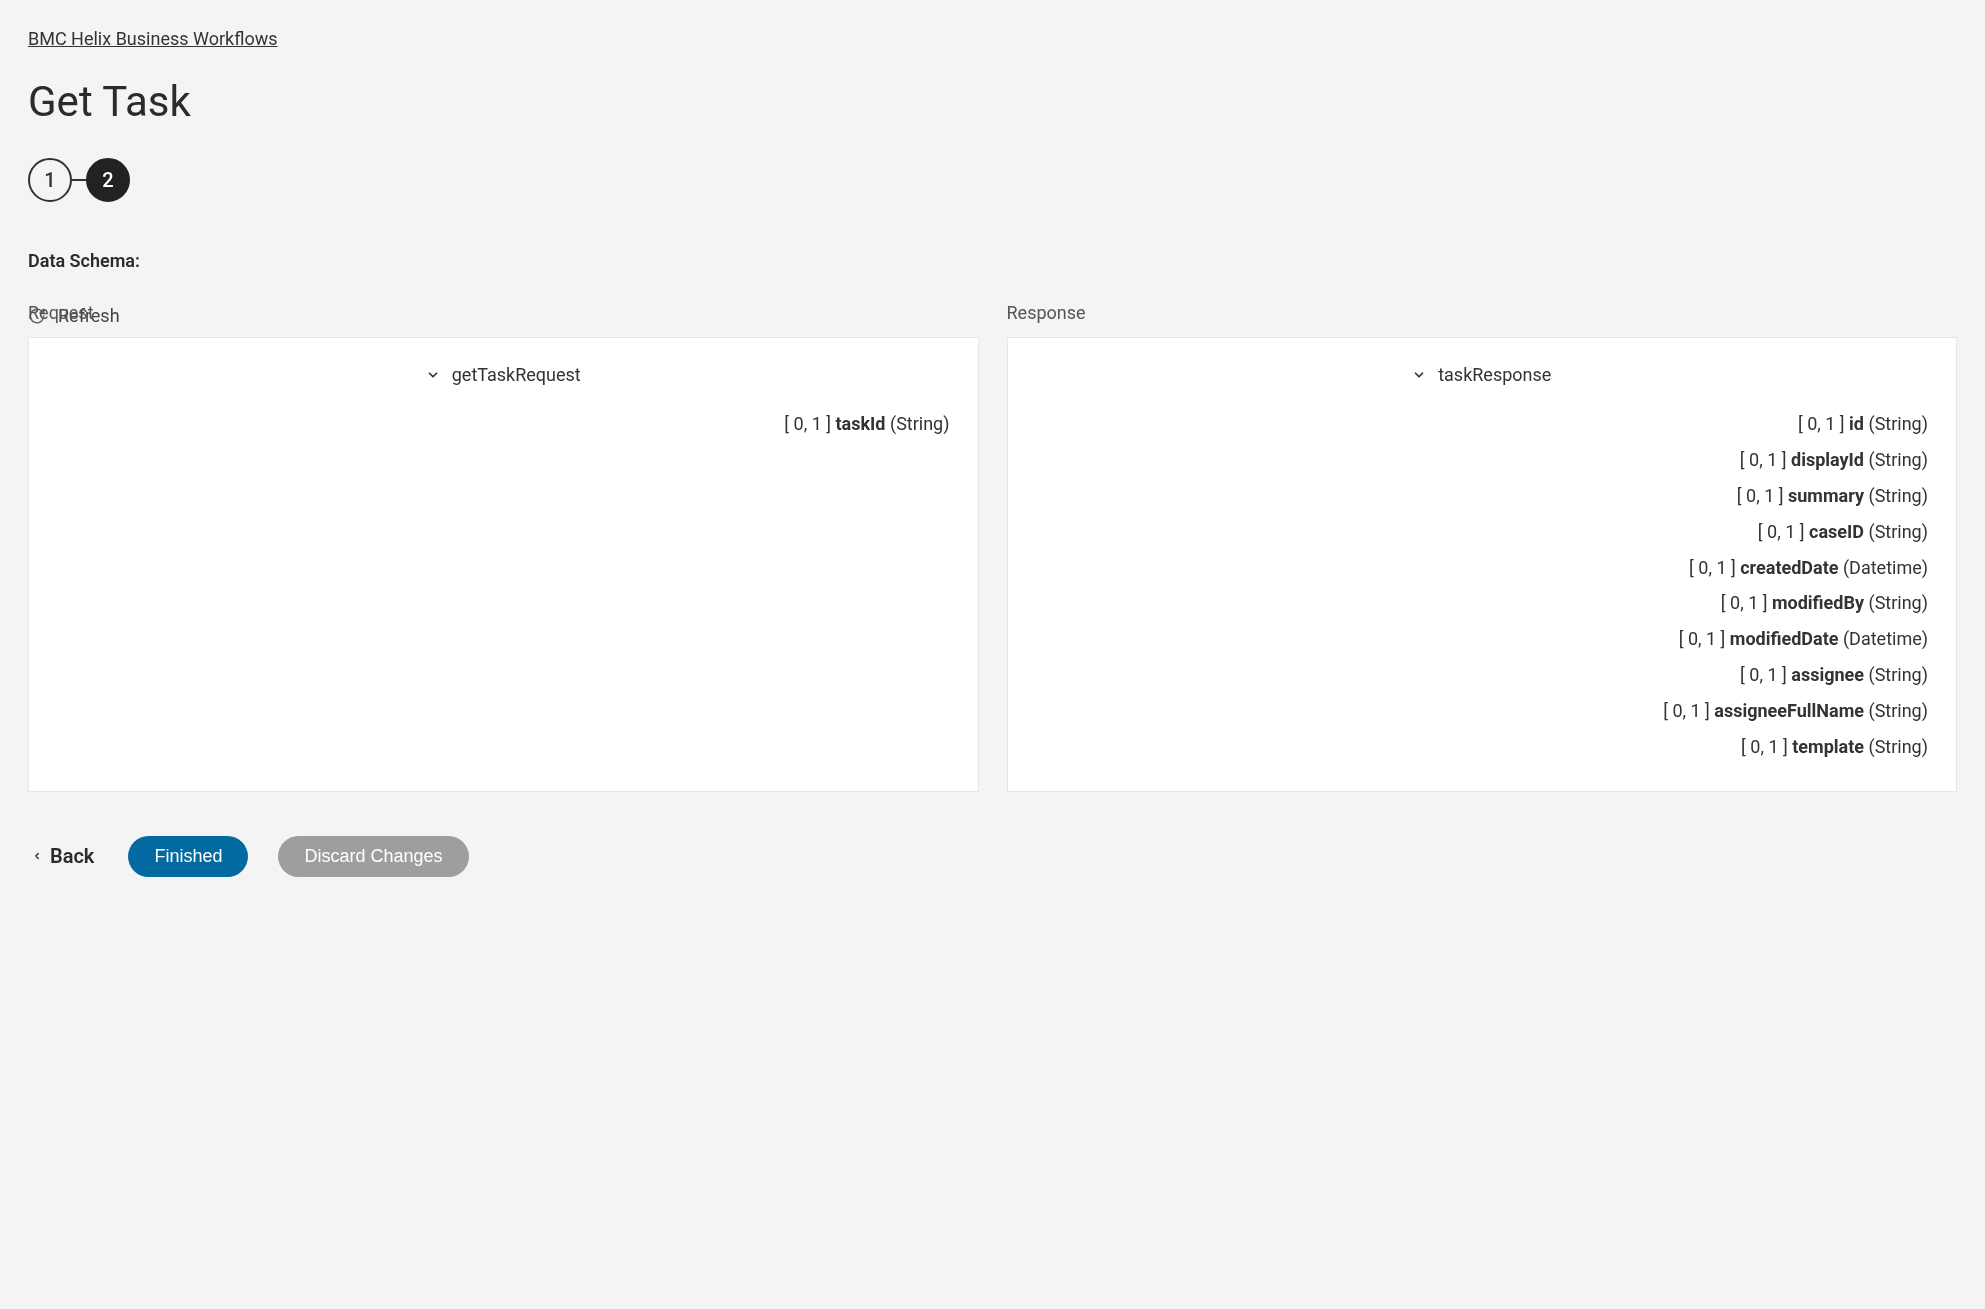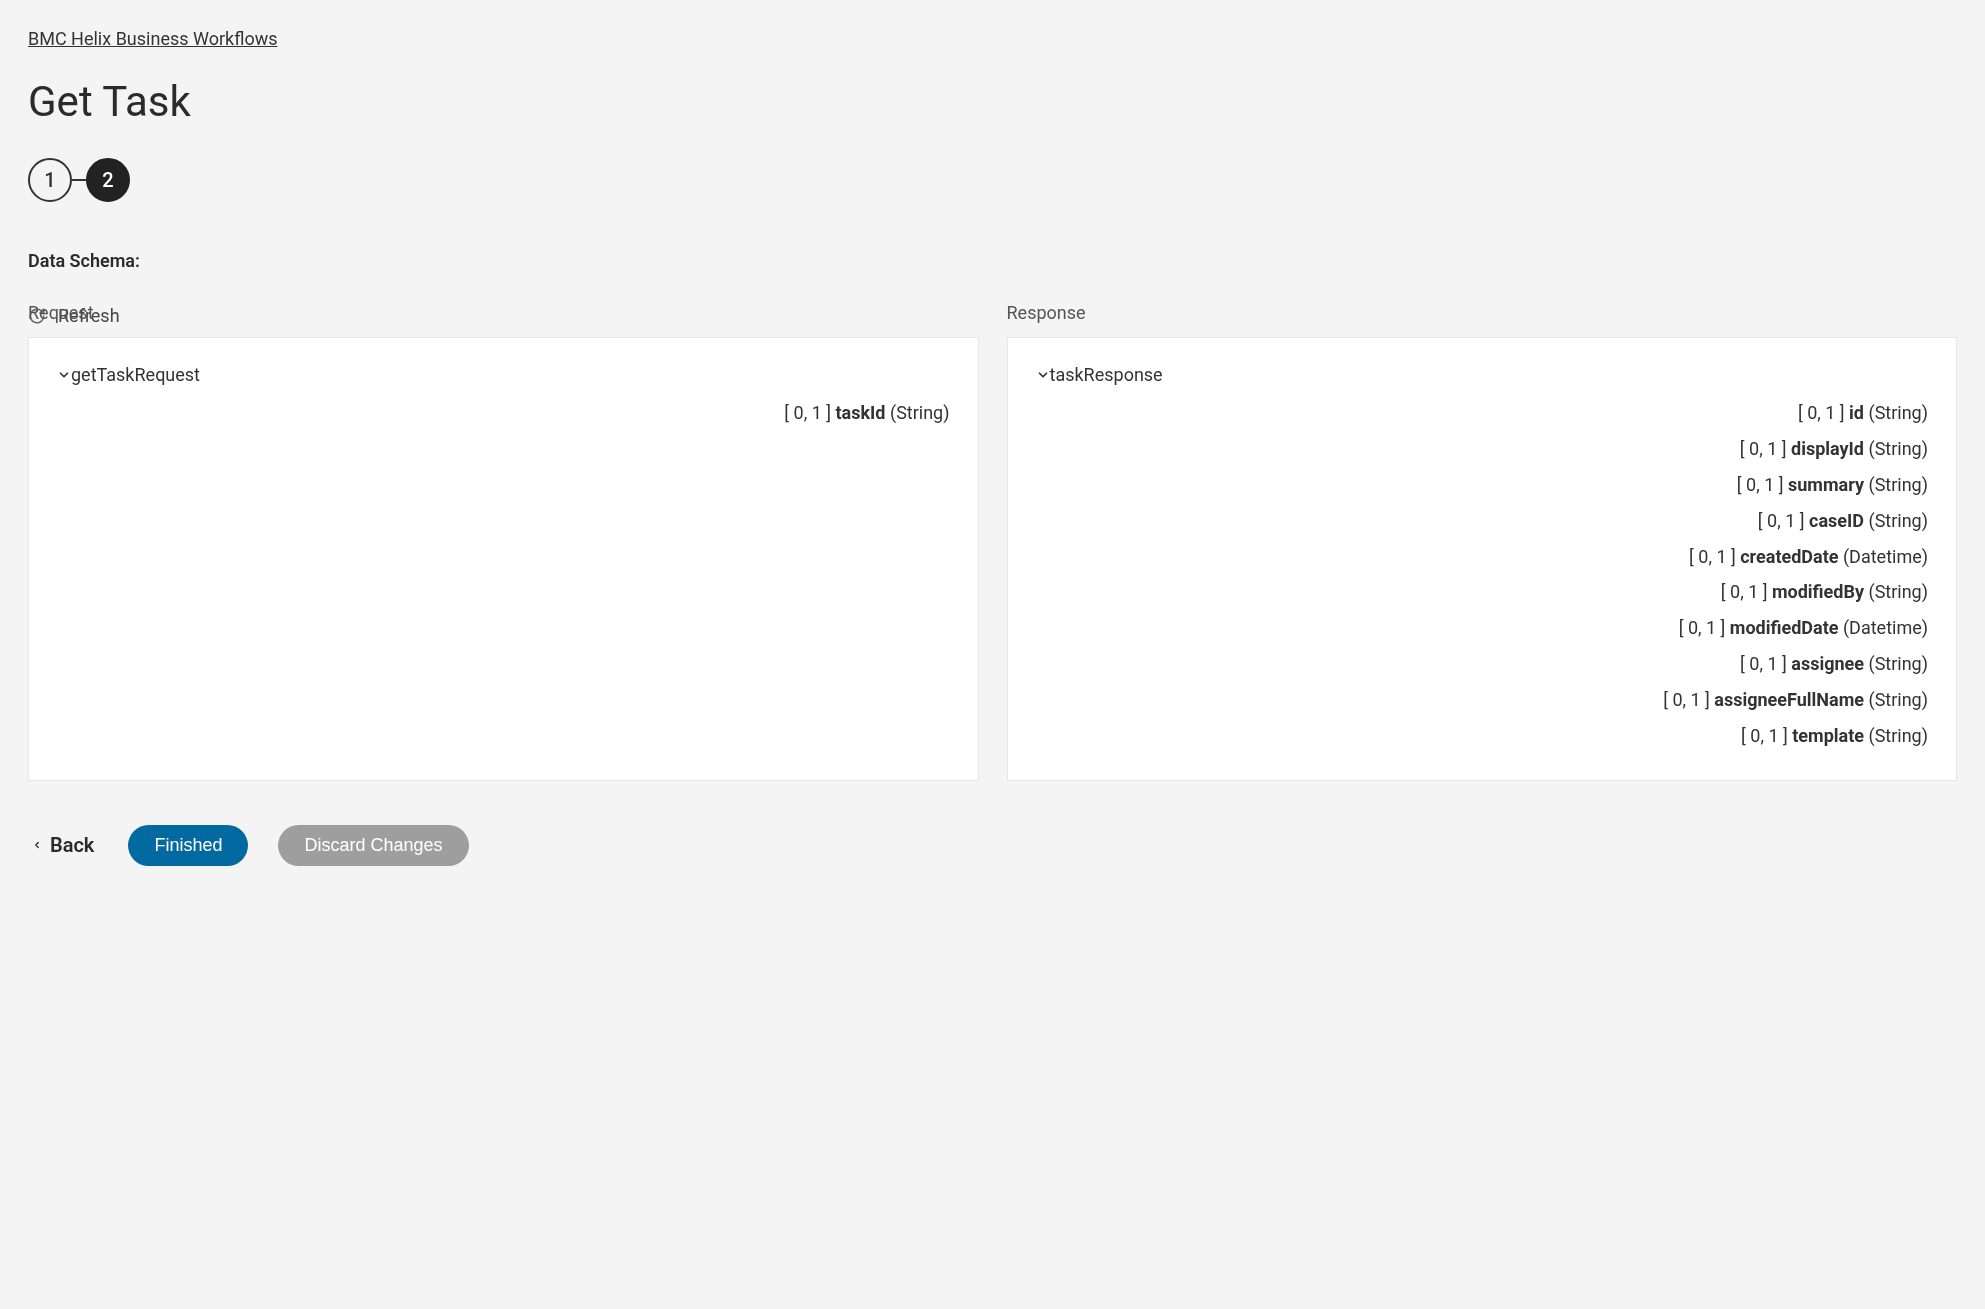--- a/index.html
+++ b/index.html
@@ -102,25 +102,26 @@
   .panel {
     background: #fff;
     border: 1px solid #e6e6e6;
     flex: 1;
     padding: 26px 28px;
     min-height: 390px;
   }
   .tree-root {
     display: flex;
     align-items: center;
-    gap: 0;
-    font-size: 18px;
-    color: #333;
-    cursor: pointer;
-    margin-bottom: 10px;
+    gap: 12px;
+    font-size: 18px;
+    color: #333;
+    cursor: pointer;
+    margin-bottom: 21px;
+    justify-content: center;
   }
   .chev {
     width: 14px;
     height: 14px;
     display: inline-flex;
     align-items: center;
     justify-content: center;
     color: #333;
   }
   .chev svg { width: 14px; height: 14px; }

